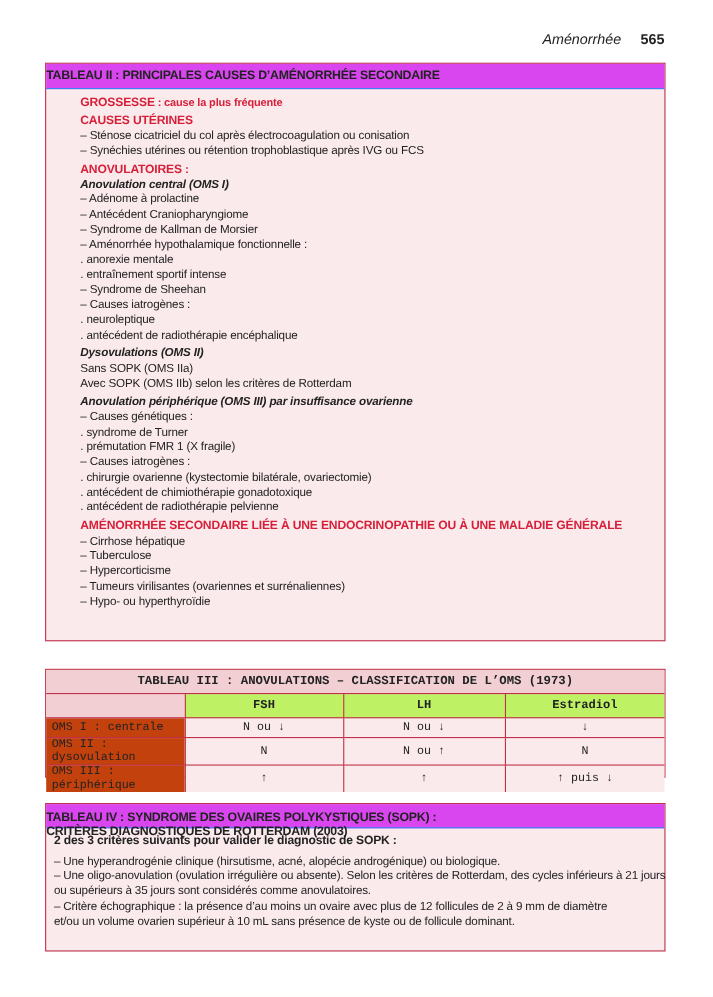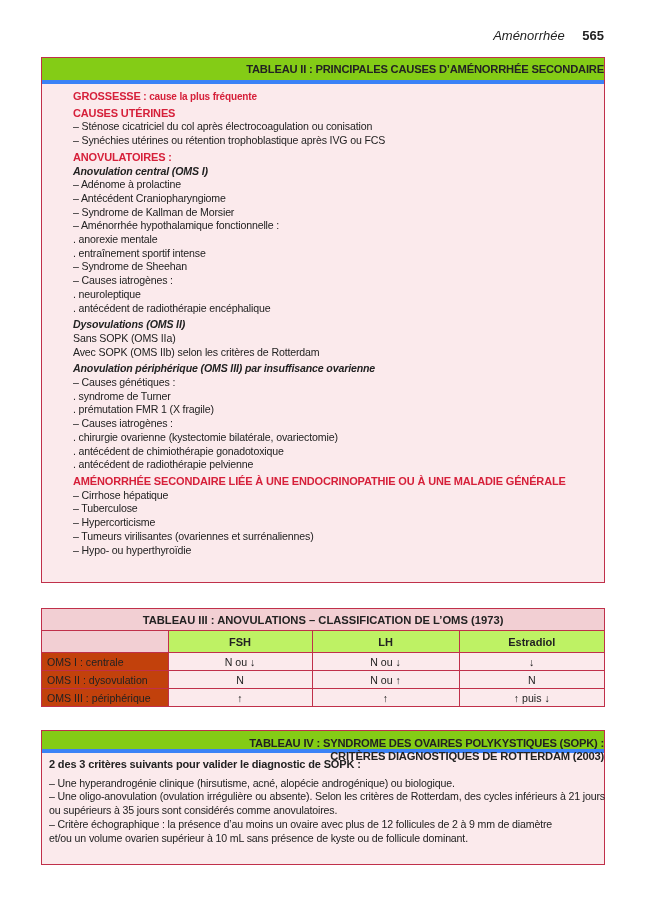--- a/index.html
+++ b/index.html
@@ -3,33 +3,33 @@
 <meta charset="utf-8">
 <style>
   html, body { margin: 0; padding: 0; background: #ffffff; }
   body { width: 648px; height: 906px; position: relative; overflow: hidden;
          font-family: "Liberation Sans", sans-serif; color: #222; }
   .running-head { position: absolute; top: 28px; right: 44px; font-size: 13px; color: #222; }
   .running-head .title { font-style: italic; margin-right: 14px; font-stretch: condensed; }
   .running-head .page { font-weight: bold; }
 
   .box { position: absolute; left: 41px; width: 564px; border: 1px solid #c0304a; background: #fbeaec; box-sizing: border-box; }
-  .box-title { background: #84cc16; border-bottom: 4px solid #3b82f6; text-align: right;
+  .box-title { background: #d946ef; border-bottom: 1px solid #3b82f6; text-align: left;
                font-size: 11.2px; font-weight: bold; color: #222; letter-spacing: -0.2px; }
   .t2 { top: 57px; height: 526px; }
   .t2 .box-title { height: 22px; line-height: 22px; }
   .t2 .content { padding: 6px 7px 0 7px; font-size: 10.6px; line-height: 13.7px; letter-spacing: -0.15px; margin-left: 24px; }
   .red { color: #d6203a; font-weight: bold; }
   .red-head { color: #d6203a; font-weight: bold; font-size: 11px; }
   .bold { font-weight: bold; color: #222; font-style: italic; }
   .gap { margin-top: 3px; }
   .line { white-space: nowrap; }
 
   .t3 { top: 608px; height: 99px; background: #fbeaec; }
-  .t3 table { width: 100%; border-collapse: collapse; table-layout: fixed; font-size: 10.6px; }
+  .t3 table { width: 100%; border-collapse: collapse; table-layout: fixed; font-size: 10.6px; font-family: Liberation Mono, monospace; }
   .t3 td, .t3 th { border: 1px solid #c0304a; height: 17px; padding: 0 5px; }
   .t3 .title-row th { background: #f2cfd3; height: 21px; font-size: 11.2px; text-align: center; border-top: none; border-left: none; border-right: none; }
   .t3 .col-head th { background: #bef264; font-size: 11px; height: 21px; }
   .t3 .col-head th:first-child { background: #f2cfd3; }
   .t3 td { text-align: center; background: #fbeaec; }
   .t3 td.rowlabel { text-align: left; background: #c2410c; }
   .t3 tr td:first-child, .t3 tr th:first-child { border-left: none; }
   .t3 tr td:last-child, .t3 tr th:last-child { border-right: none; }
   .t3 tr:last-child td { border-bottom: none; }
 

